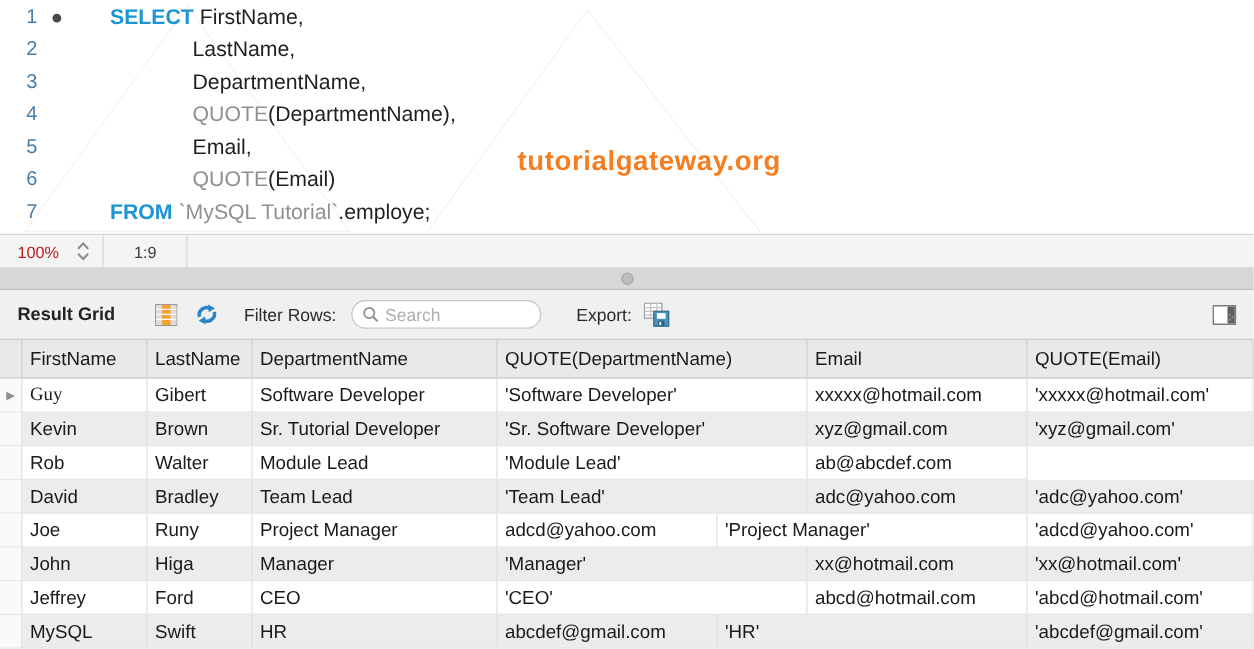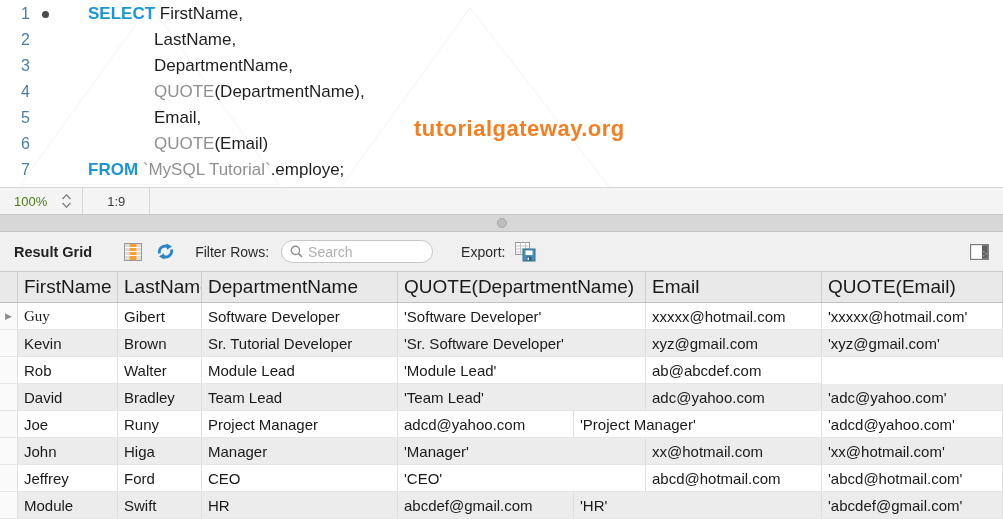--- a/index.html
+++ b/index.html
@@ -21,21 +21,21 @@
   .code.ind { padding-left:94px; }
   .code .kw { color:#1b95d4; font-weight:bold; }
   .code .fn { color:#909090; }
   .code .id { color:#909090; }
   .code .plain { color:#1f1f1f; }
 
   
   .statusbar { height:27px; background:#f4f4f4; border-bottom:1px solid #c9c9c9;
     display:flex; align-items:center; font-size:13px; color:#777; }
   .zoom-ctl { display:flex; align-items:center; padding:0 10px 0 14px; height:100%; }
-  .zoom-label { margin-right:14px; color:#4d7c0f; }
+  .zoom-label { margin-right:14px; color:#b91c1c; }
   .sb-divider { width:1px; height:100%; background:#d7d7d7; }
   .cursor-pos { padding:0 24px; color:#3c3c3c; height:100%; display:flex; align-items:center; }
 
   
   .splitter { height:17px; background:#d7d7d7; border-bottom:1px solid #c2c2c2;
     display:flex; align-items:center; justify-content:center; }
   .splitter-handle { width:10px; height:10px; border-radius:50%; background:#bdbdbd;
     border:1px solid #a8a8a8; }
 
   
@@ -48,21 +48,21 @@
     border:1px solid #c6c6c6; border-radius:12px; padding:0 8px; margin-right:28px; }
   .searchbox input { border:none; outline:none; background:transparent; width:110px;
     font-size:14px; color:#444; font-family:"Liberation Sans",sans-serif; margin-left:5px; }
   .searchbox input::placeholder { color:#b0b0b0; }
   .export-label { margin-right:10px; color:#2a2a2a; }
   .panel-toggle { margin-left:auto; display:flex; align-items:center; }
 
   
   .grid { width:1003px; font-size:15px; color:#1a1a1a; }
   .grid-header { display:flex; height:31px; background:#e9e9e9; border-bottom:1px solid #bfbfbf;
-    align-items:center; font-size:19px; }
+    align-items:center; font-size:15px; }
   .gh-cell { height:100%; display:flex; align-items:center; padding-left:6px;
     border-right:1px solid #cfcfcf; overflow:hidden; white-space:nowrap; }
   .gh-gutter { border-right:1px solid #cfcfcf; height:100%; }
   .grid-row { display:flex; height:27px; align-items:center; background:#fff; }
   .grid-row.alt { background:#ececec; }
   .g-cell { height:100%; display:flex; align-items:center; padding-left:6px;
     border-right:1px solid #e0e0e0; border-bottom:1px solid #e6e6e6;
     overflow:hidden; white-space:nowrap; }
   .g-gutter { border-right:1px solid #e0e0e0; border-bottom:1px solid #e6e6e6; height:100%;
     display:flex; align-items:center; justify-content:center; background:#fafafa; }
@@ -269,21 +269,21 @@
         <div class="g-gutter" style="width: 18px; flex: 0 0 18px;"></div>
         <div class="g-cell" style="width: 100px; flex: 0 0 100px;">Jeffrey</div>
         <div class="g-cell" style="width: 84px; flex: 0 0 84px;">Ford</div>
         <div class="g-cell" style="width: 196px; flex: 0 0 196px;">CEO</div>
         <div class="g-cell" style="width: 248px; flex: 0 0 248px;">'CEO'</div>
         <div class="g-cell" style="width: 176px; flex: 0 0 176px;">abcd@hotmail.com</div>
         <div class="g-cell" style="width: 181px; flex: 0 0 181px;">'abcd@hotmail.com'</div>
       </div>
       <div class="grid-row alt">
         <div class="g-gutter" style="width: 18px; flex: 0 0 18px;"></div>
-        <div class="g-cell" style="width: 100px; flex: 0 0 100px;">Module</div>
+        <div class="g-cell" style="width: 100px; flex: 0 0 100px;">MySQL</div>
         <div class="g-cell" style="width: 84px; flex: 0 0 84px;">Swift</div>
         <div class="g-cell" style="width: 196px; flex: 0 0 196px;">HR</div>
         <div class="g-cell" style="width: 176px; flex: 0 0 176px;">abcdef@gmail.com</div>
         <div class="g-cell" style="width: 248px; flex: 0 0 248px;">'HR'</div>
         <div class="g-cell" style="width: 181px; flex: 0 0 181px;">'abcdef@gmail.com'</div>
       </div>
     </div>
 </div>
 
 </body></html>

